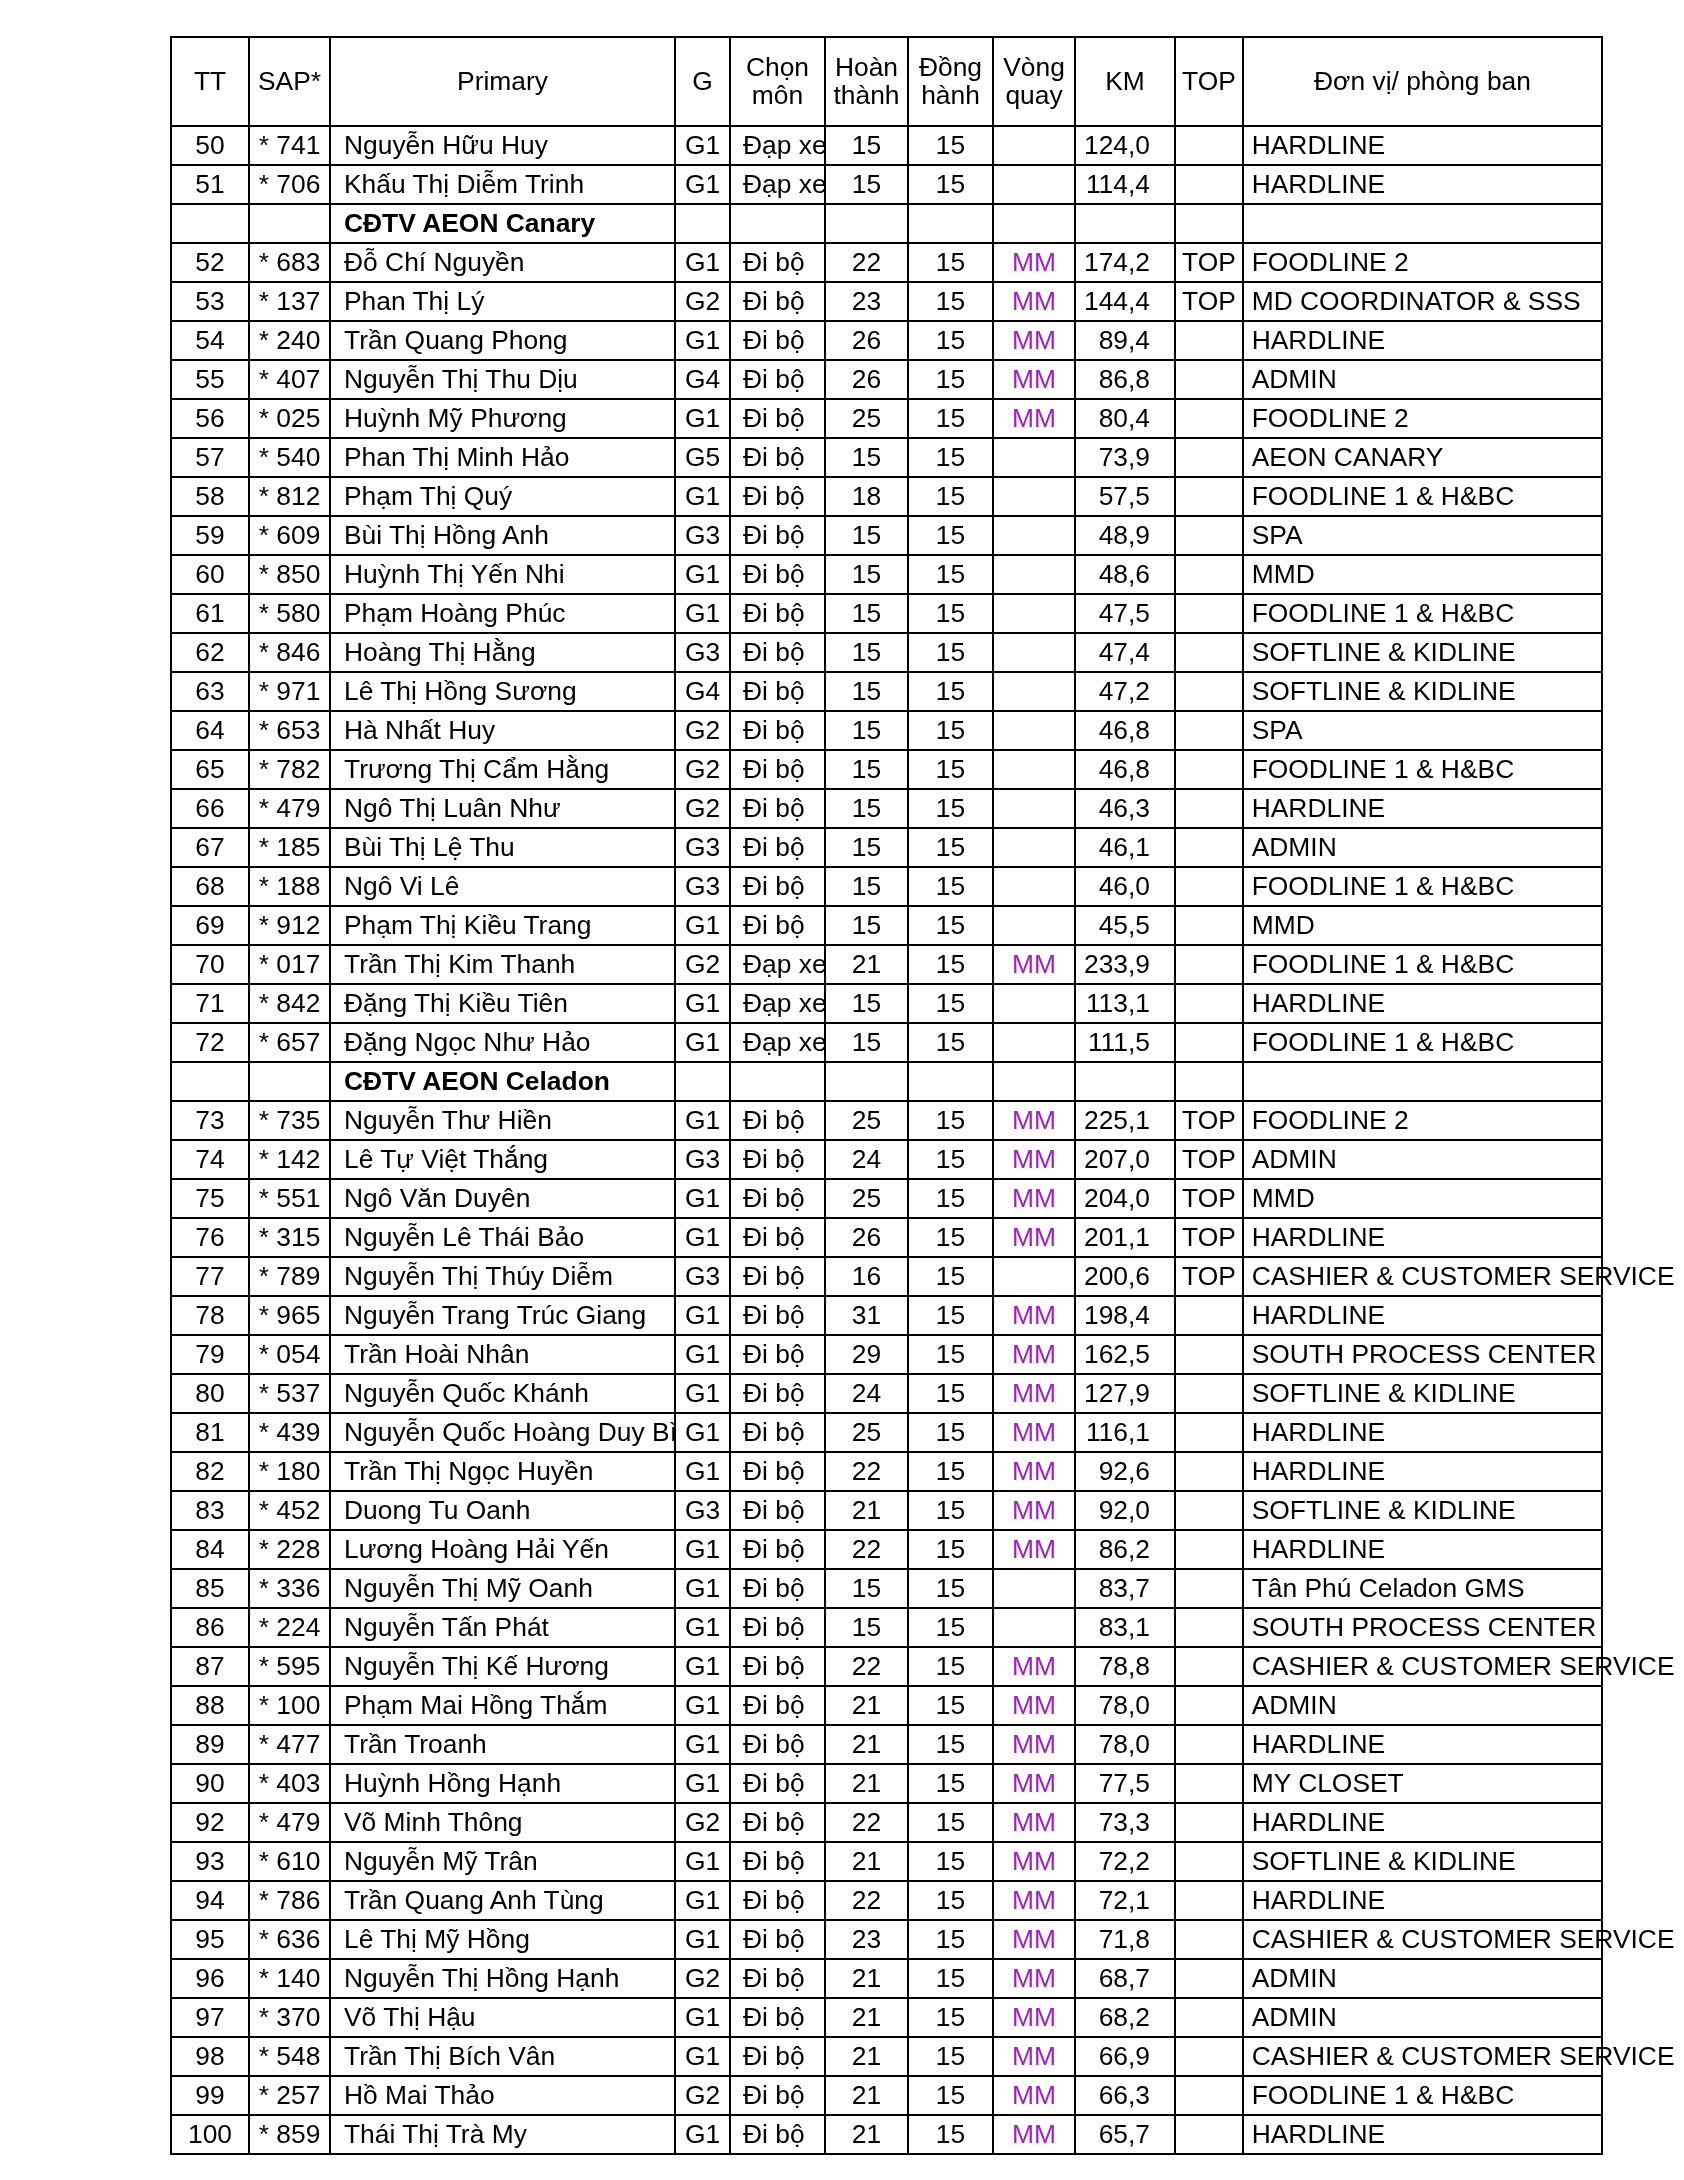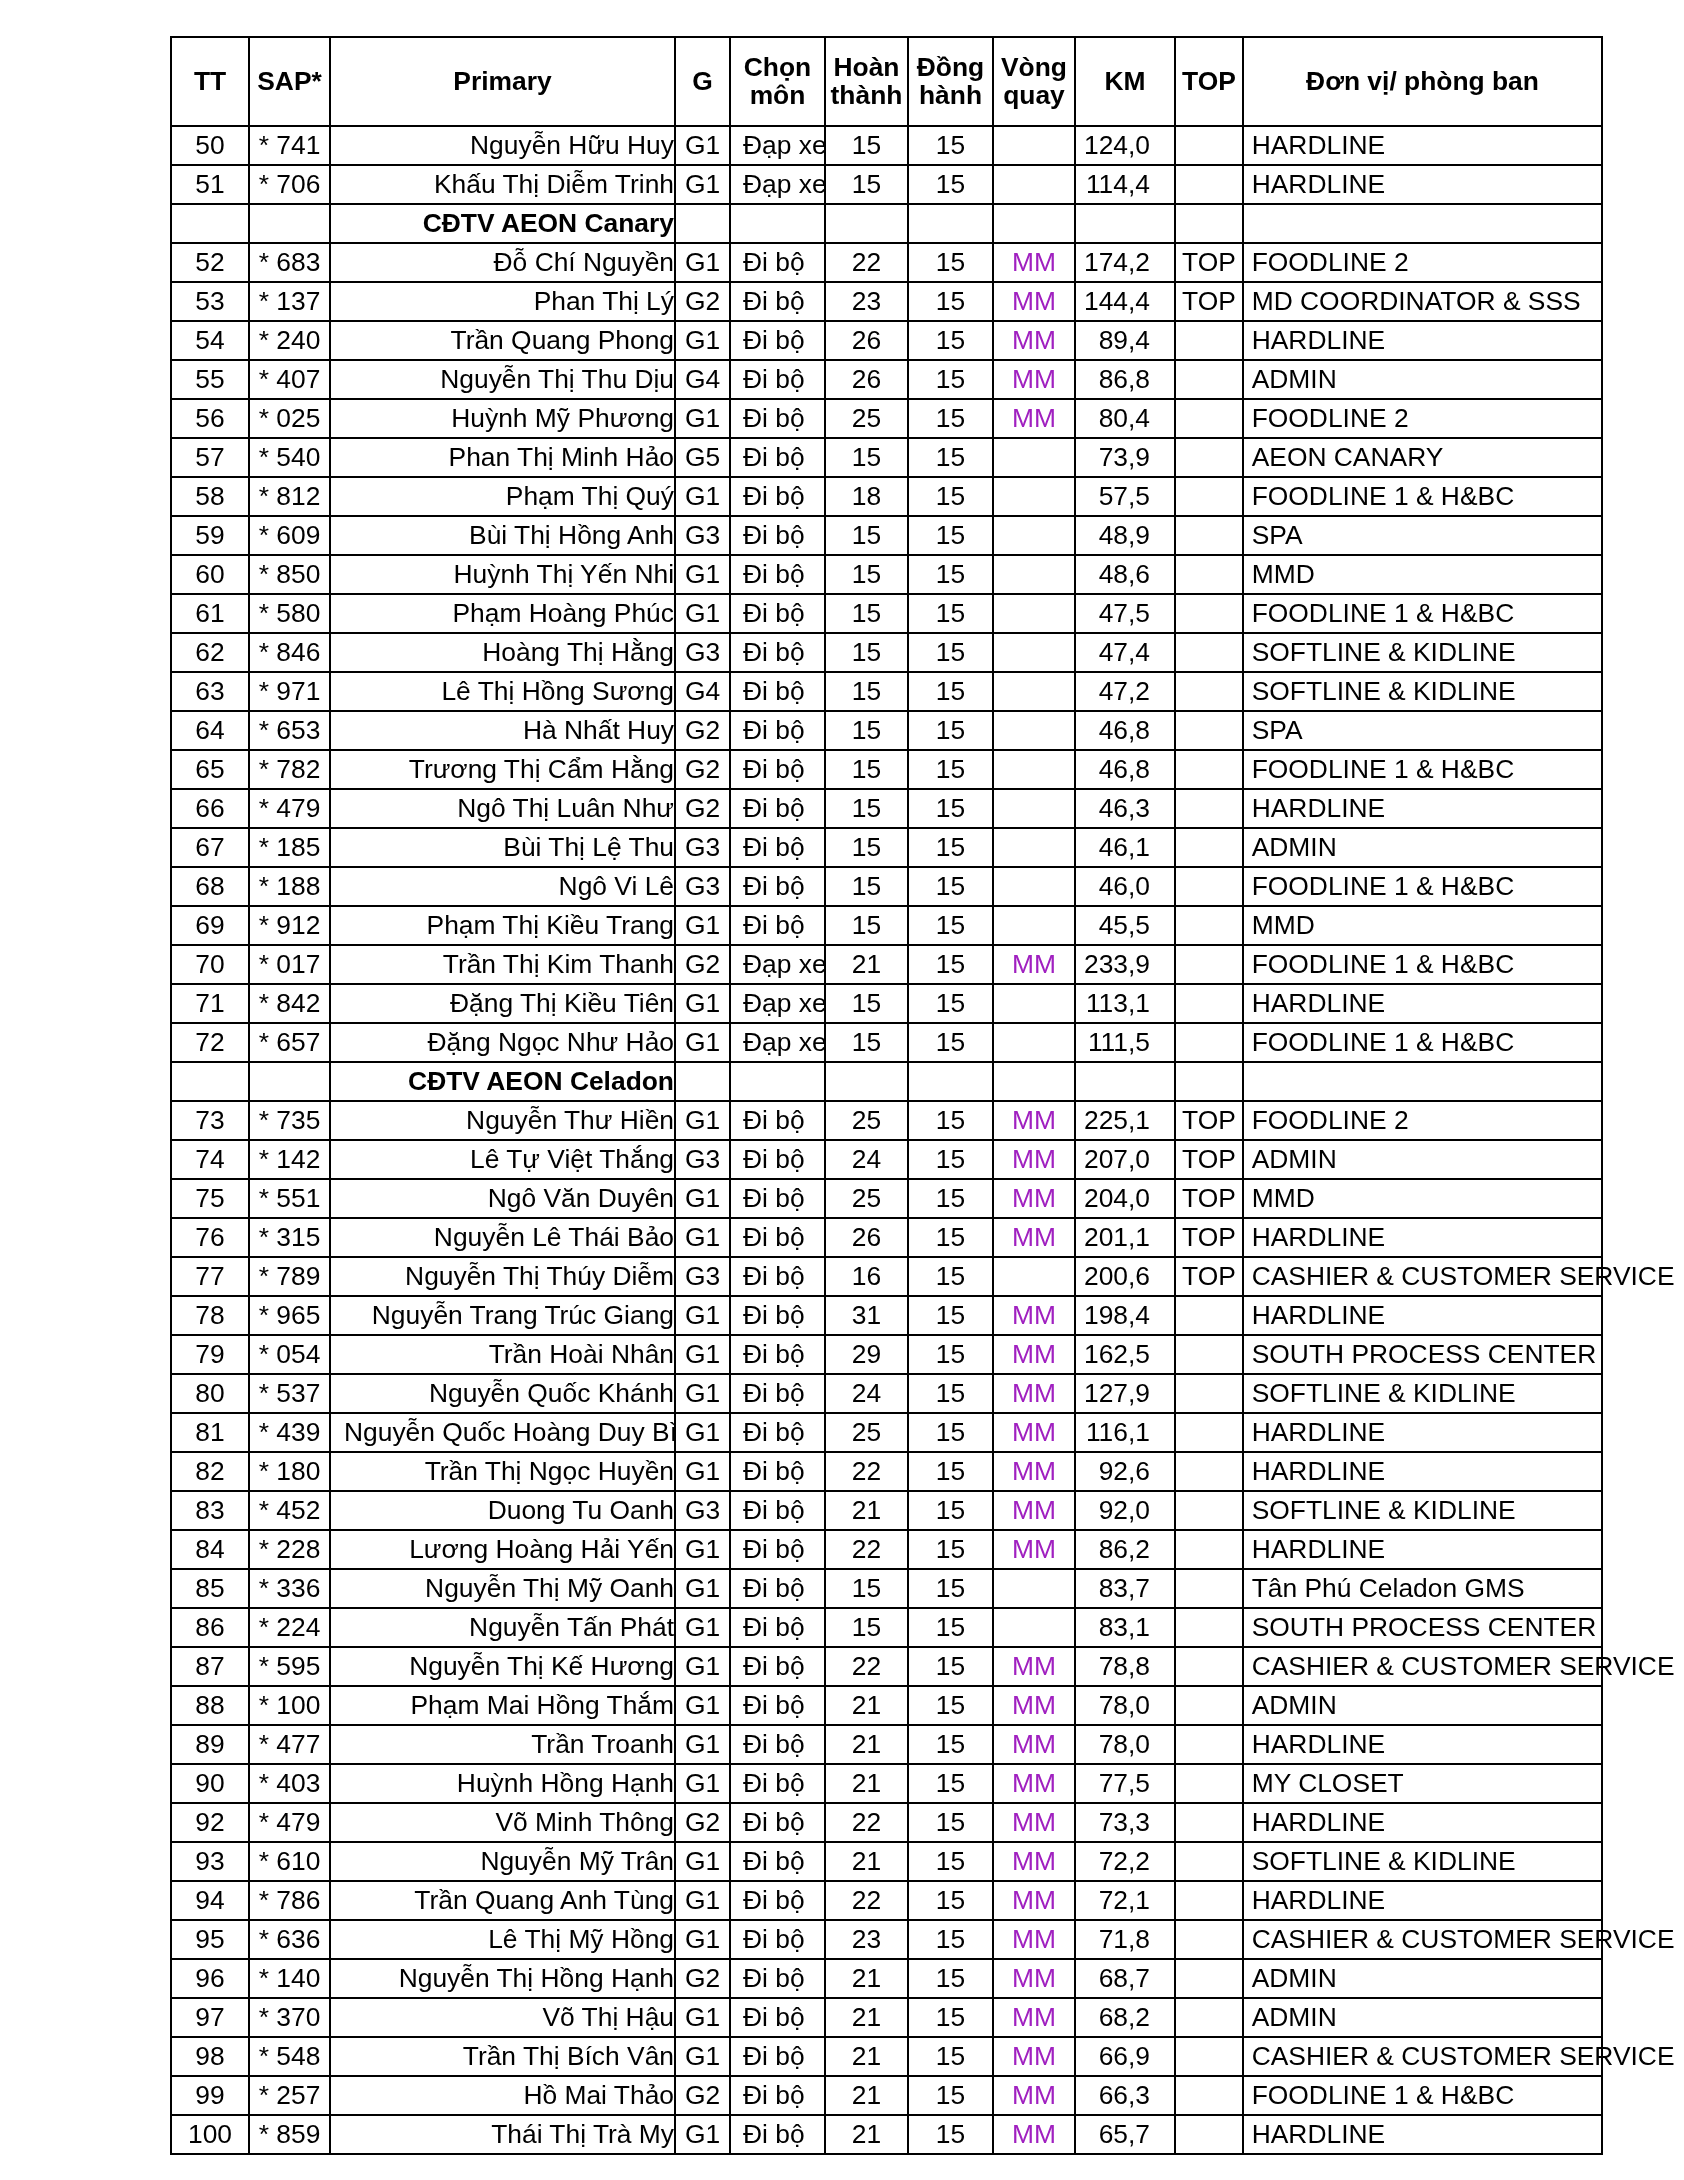--- a/index.html
+++ b/index.html
@@ -27,28 +27,28 @@
     padding: 0;
     color: #000000;
     font-size: 26.4px;
     height: 37px;
     vertical-align: middle;
     text-align: center;
     line-height: 1.04;
     overflow: hidden;
   }
   thead th {
-    font-weight: bold;
+    font-weight: normal;
     height: 87px;
     white-space: normal;
     padding: 0 3.4px;
     border-radius: 28px;
   }
   td.col-primary {
-    text-align: right;
+    text-align: left;
     padding-left: 13px;
     white-space: nowrap;
     overflow: hidden;
   }
   td.col-mon {
     text-align: left;
     padding-left: 12px;
     white-space: nowrap;
     margin-left: 48px;
   }

